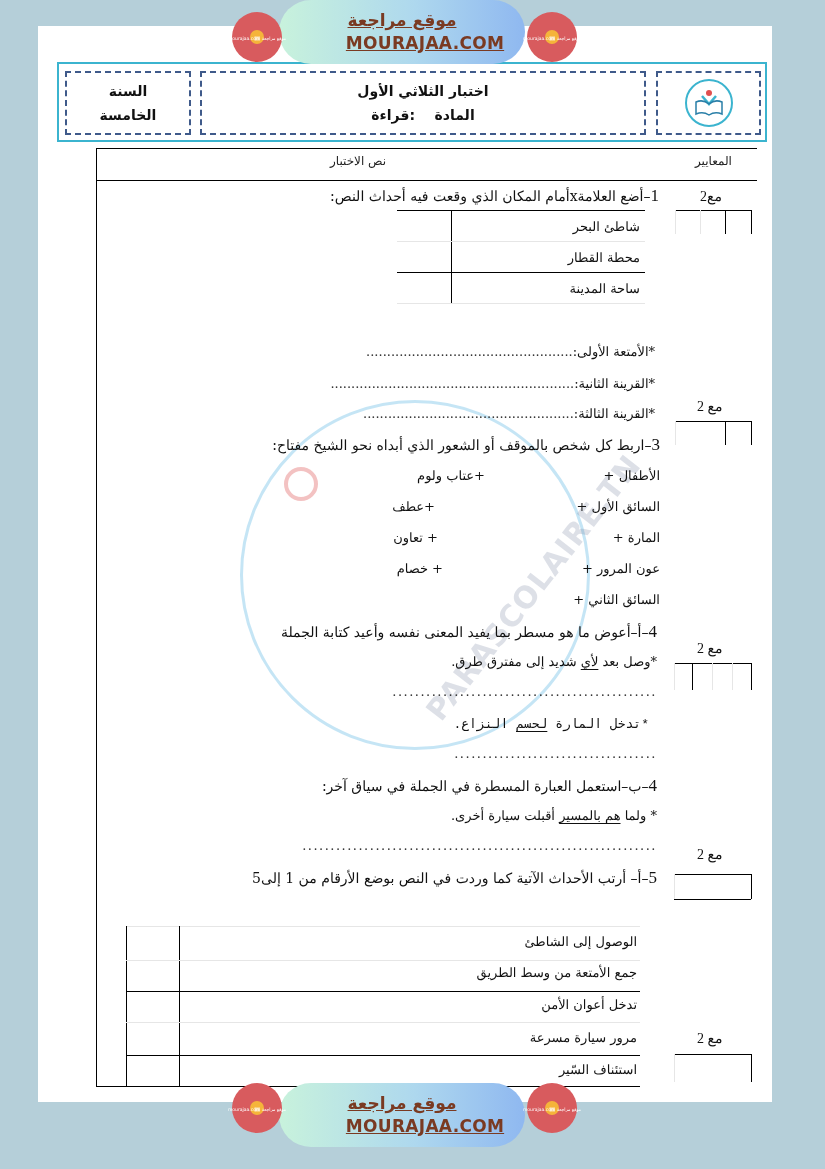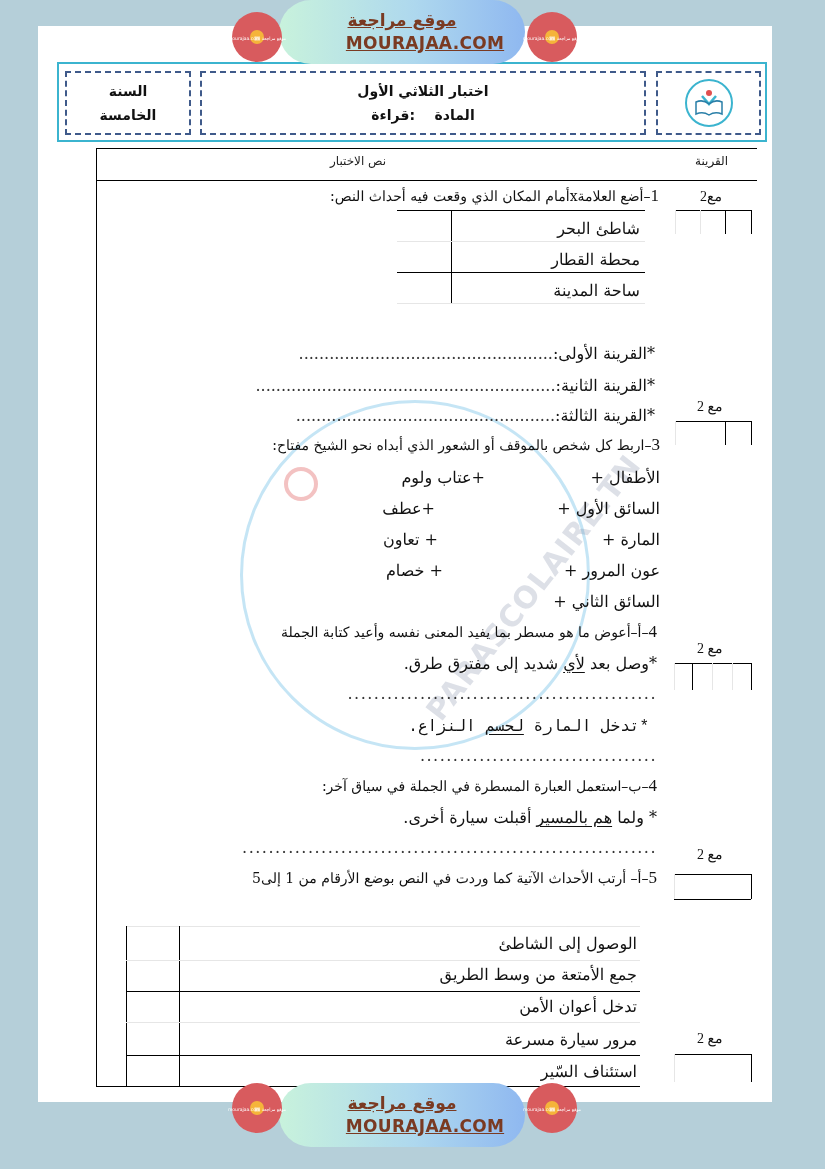--- a/index.html
+++ b/index.html
@@ -65,21 +65,21 @@
     display: flex; align-items: center; justify-content: center; position: relative;
   }
   
   .grid-top { position: absolute; left: 96px; top: 148px; width: 661px; border-top: 1px solid #000; }
   .grid-mid { position: absolute; left: 96px; top: 180px; width: 661px; border-top: 1px solid #000; }
   .grid-left { position: absolute; left: 96px; top: 148px; height: 938px; border-left: 1px solid #000; }
   .col-head-text {
     position: absolute; top: 154px; font-size: 12px; color: #222; direction: rtl;
   }
   .txt {
-    position: absolute; direction: rtl; text-align: right; font-size: 16px; color: #111; white-space: nowrap;
+    position: absolute; direction: rtl; text-align: right; font-size: 13px; color: #111; white-space: nowrap;
   }
   .q { font-size: 14px; }
   .num { font-size: 17px; font-family: "Liberation Serif", serif; }
   .dots { letter-spacing: 1.5px; color: #333; }
   u { text-decoration: underline; text-underline-offset: 3px; }
   .hline { position: absolute; border-top: 1px solid #000; }
   .vline { position: absolute; border-left: 1px solid #000; }
   .faint { border-color: #e6e6e6 !important; }
   .score {
     position: absolute; font-size: 14px; direction: rtl; color: #111; font-family: "Liberation Serif", serif;
@@ -145,21 +145,21 @@
           <path d="M4 14 Q11 11 17 16 Q23 11 30 14 L30 26 Q23 23 17 27 Q11 23 4 26 Z" stroke="#2a7fa8" stroke-width="1.5" fill="none"></path>
         </svg>
       </div>
     </div>
   </div>
 
   <div class="grid-top"></div>
   <div class="grid-mid"></div>
   <div class="grid-left"></div>
   <div class="col-head-text" style="left:330px;">نص الاختبار</div>
-  <div class="col-head-text" style="left:695px;">القرينة</div>
+  <div class="col-head-text" style="left:695px;">المعايير</div>
 
   <div class="txt q" style="right:166px; top:186px;">
     <span class="num">1</span><span>–أضع العلامةxأمام المكان الذي وقعت فيه أحداث النص:</span>
   </div>
   <div class="score" style="left:700px; top:188px;">مع2</div>
 
   <div class="hline" style="left:675px; top:210px; width:76px;"></div>
   <div class="vline faint" style="left:675px; top:210px; height:24px;"></div>
   <div class="vline faint" style="left:700px; top:210px; height:24px;"></div>
   <div class="vline" style="left:725px; top:210px; height:24px;"></div>
@@ -171,21 +171,21 @@
   <div class="hline" style="left:397px; top:272px; width:248px;"></div>
   <div class="hline faint" style="left:397px; top:303px; width:248px;"></div>
   <div class="txt" style="right:185px; top:219px;">شاطئ البحر</div>
   <div class="txt" style="right:185px; top:250px;">محطة القطار</div>
   <div class="txt" style="right:185px; top:281px;">ساحة المدينة</div>
   <div style="position:absolute; left:398px; top:211px; width:52px; height:30px;"></div>
   <div style="position:absolute; left:398px; top:242px; width:52px; height:30px;"></div>
   <div style="position:absolute; left:398px; top:273px; width:52px; height:30px;"></div>
 
   <div class="txt" style="right:170px; top:344px;">
-    <span>*القرينة الأولى:</span><span class="dots">..................................................</span>
+    <span>*الأمتعة الأولى:</span><span class="dots">..................................................</span>
   </div>
   <div class="txt" style="right:170px; top:406px;">
     <span>*القرينة الثالثة:</span><span class="dots">...................................................</span>
   </div>
   <div class="txt" style="right:170px; top:376px;">
     <span>*القرينة الثانية:</span><span class="dots">...........................................................</span>
   </div>
   <div class="score" style="left:697px; top:398px;">مع 2</div>
   <div class="hline" style="left:675px; top:421px; width:76px;"></div>
   <div class="vline faint" style="left:675px; top:421px; height:24px;"></div>

